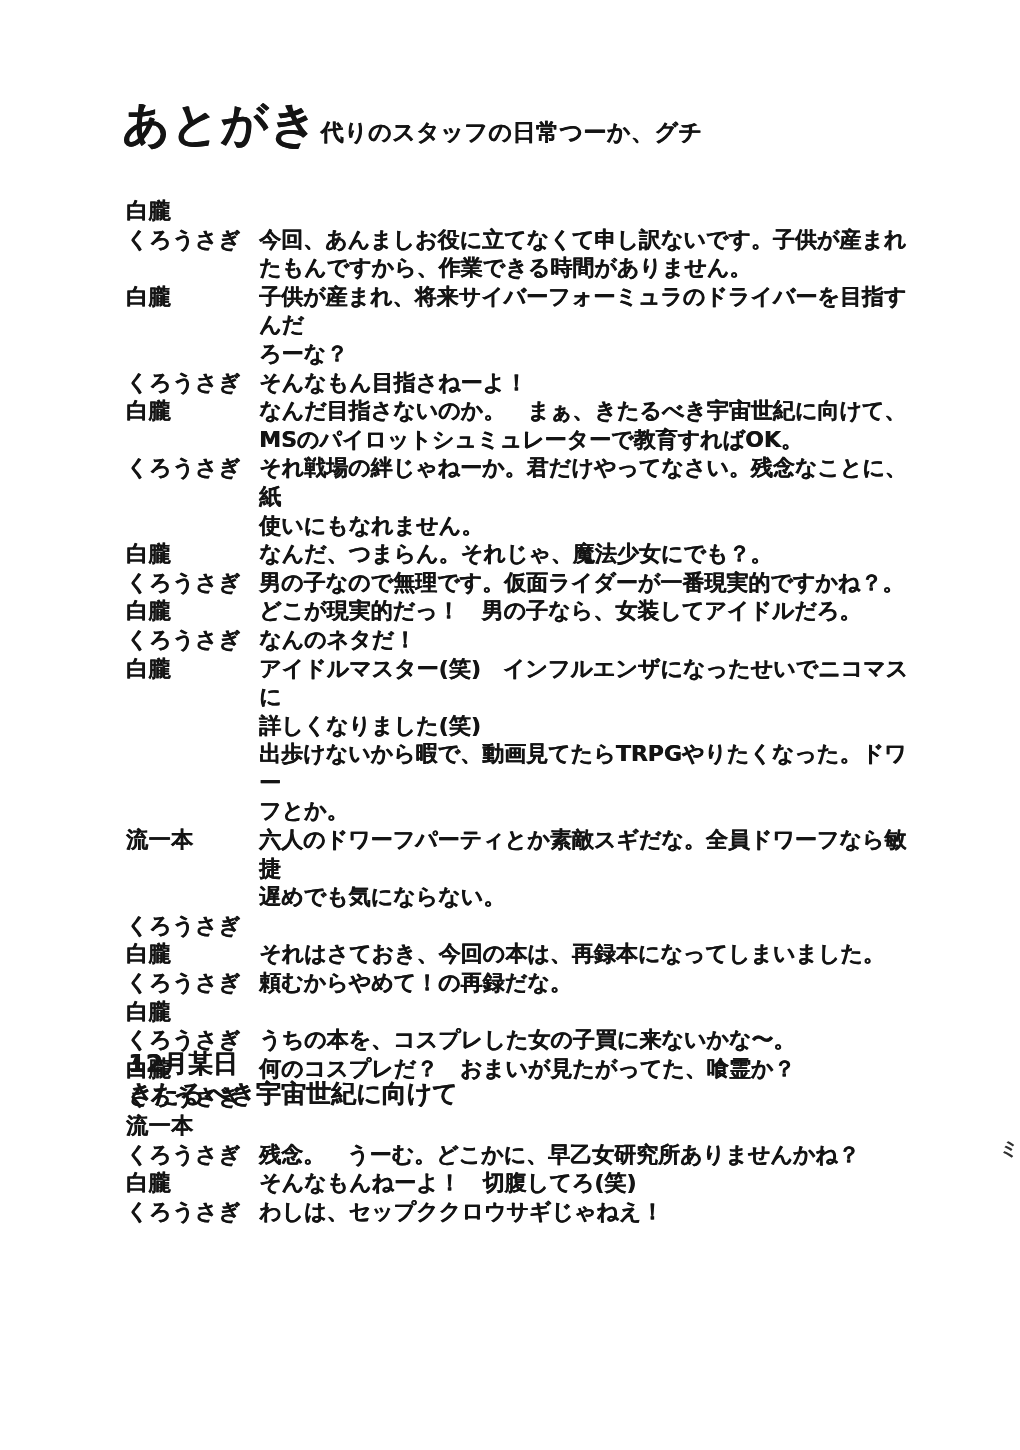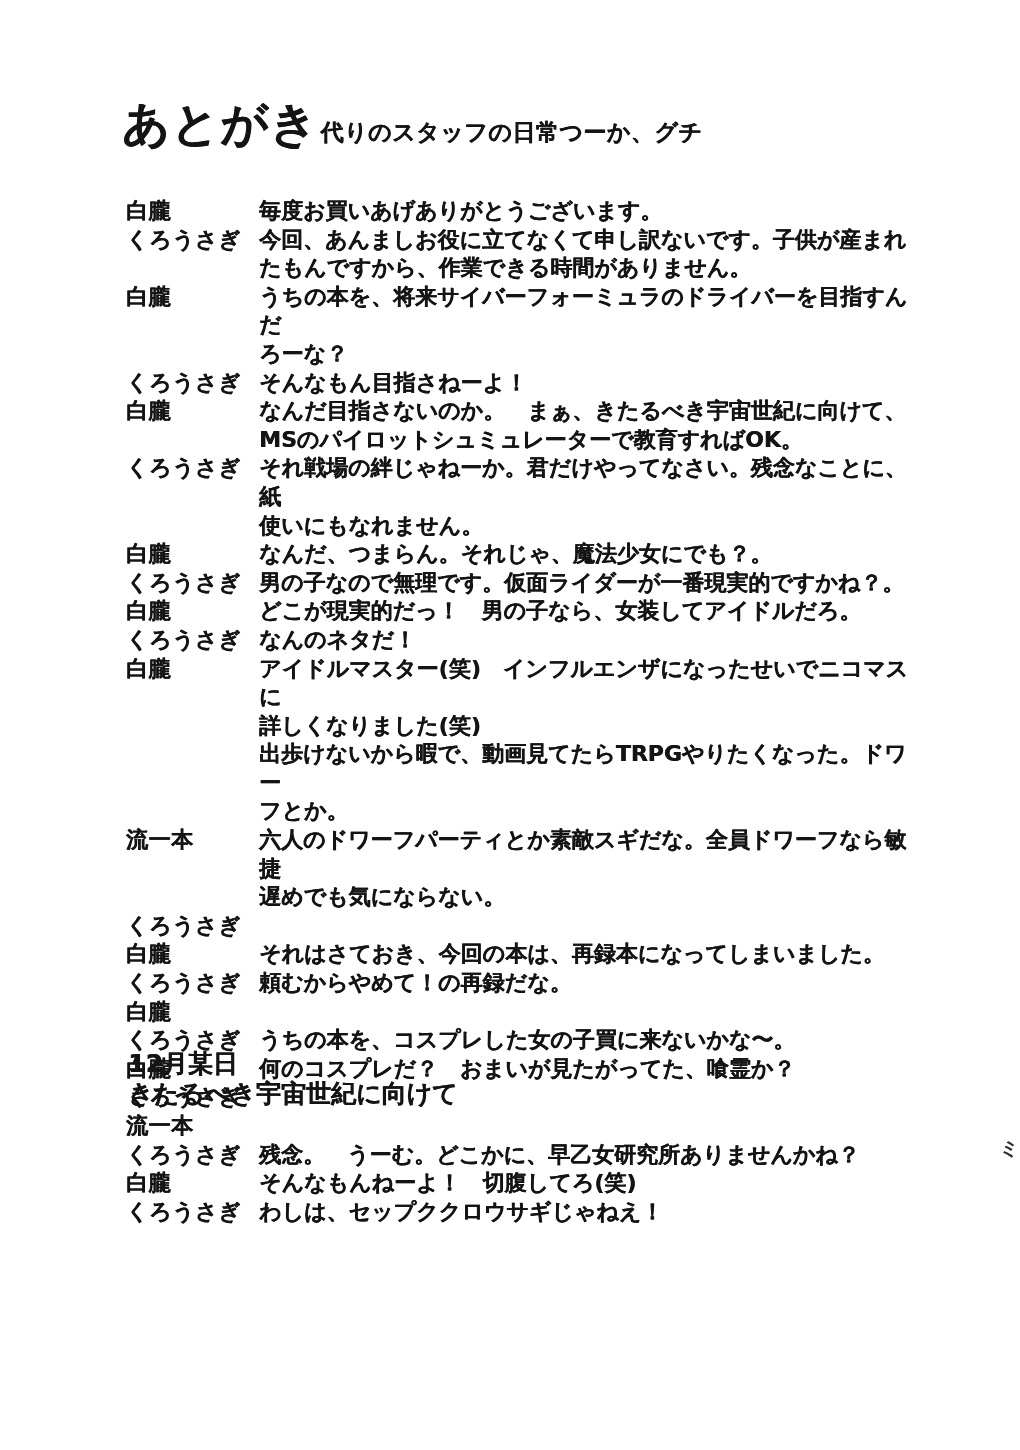--- a/index.html
+++ b/index.html
@@ -80,30 +80,29 @@
 <div class="page">
 
   <div class="title-row">
     <span class="title">あとがき</span>
     <span class="subtitle">代りのスタッフの日常つーか、グチ</span>
   </div>
 
   <div class="dialogue">
     <div class="row">
       <span class="speaker">白朧</span>
-      <span class="text">毎度お買いあげありがとうございます。</span>
     </div>
     <div class="row">
       <span class="speaker">くろうさぎ</span>
       <span class="text">今回、あんましお役に立てなくて申し訳ないです。子供が産まれ
 たもんですから、作業できる時間がありません。</span>
     </div>
     <div class="row">
       <span class="speaker">白朧</span>
-      <span class="text">うちの本を、将来サイバーフォーミュラのドライバーを目指すんだ
+      <span class="text">子供が産まれ、将来サイバーフォーミュラのドライバーを目指すんだ
 ろーな？</span>
     </div>
     <div class="row">
       <span class="speaker">くろうさぎ</span>
       <span class="text">そんなもん目指さねーよ！</span>
     </div>
     <div class="row">
       <span class="speaker">白朧</span>
       <span class="text">なんだ目指さないのか。　まぁ、きたるべき宇宙世紀に向けて、
 MSのパイロットシュミュレーターで教育すればOK。</span>

